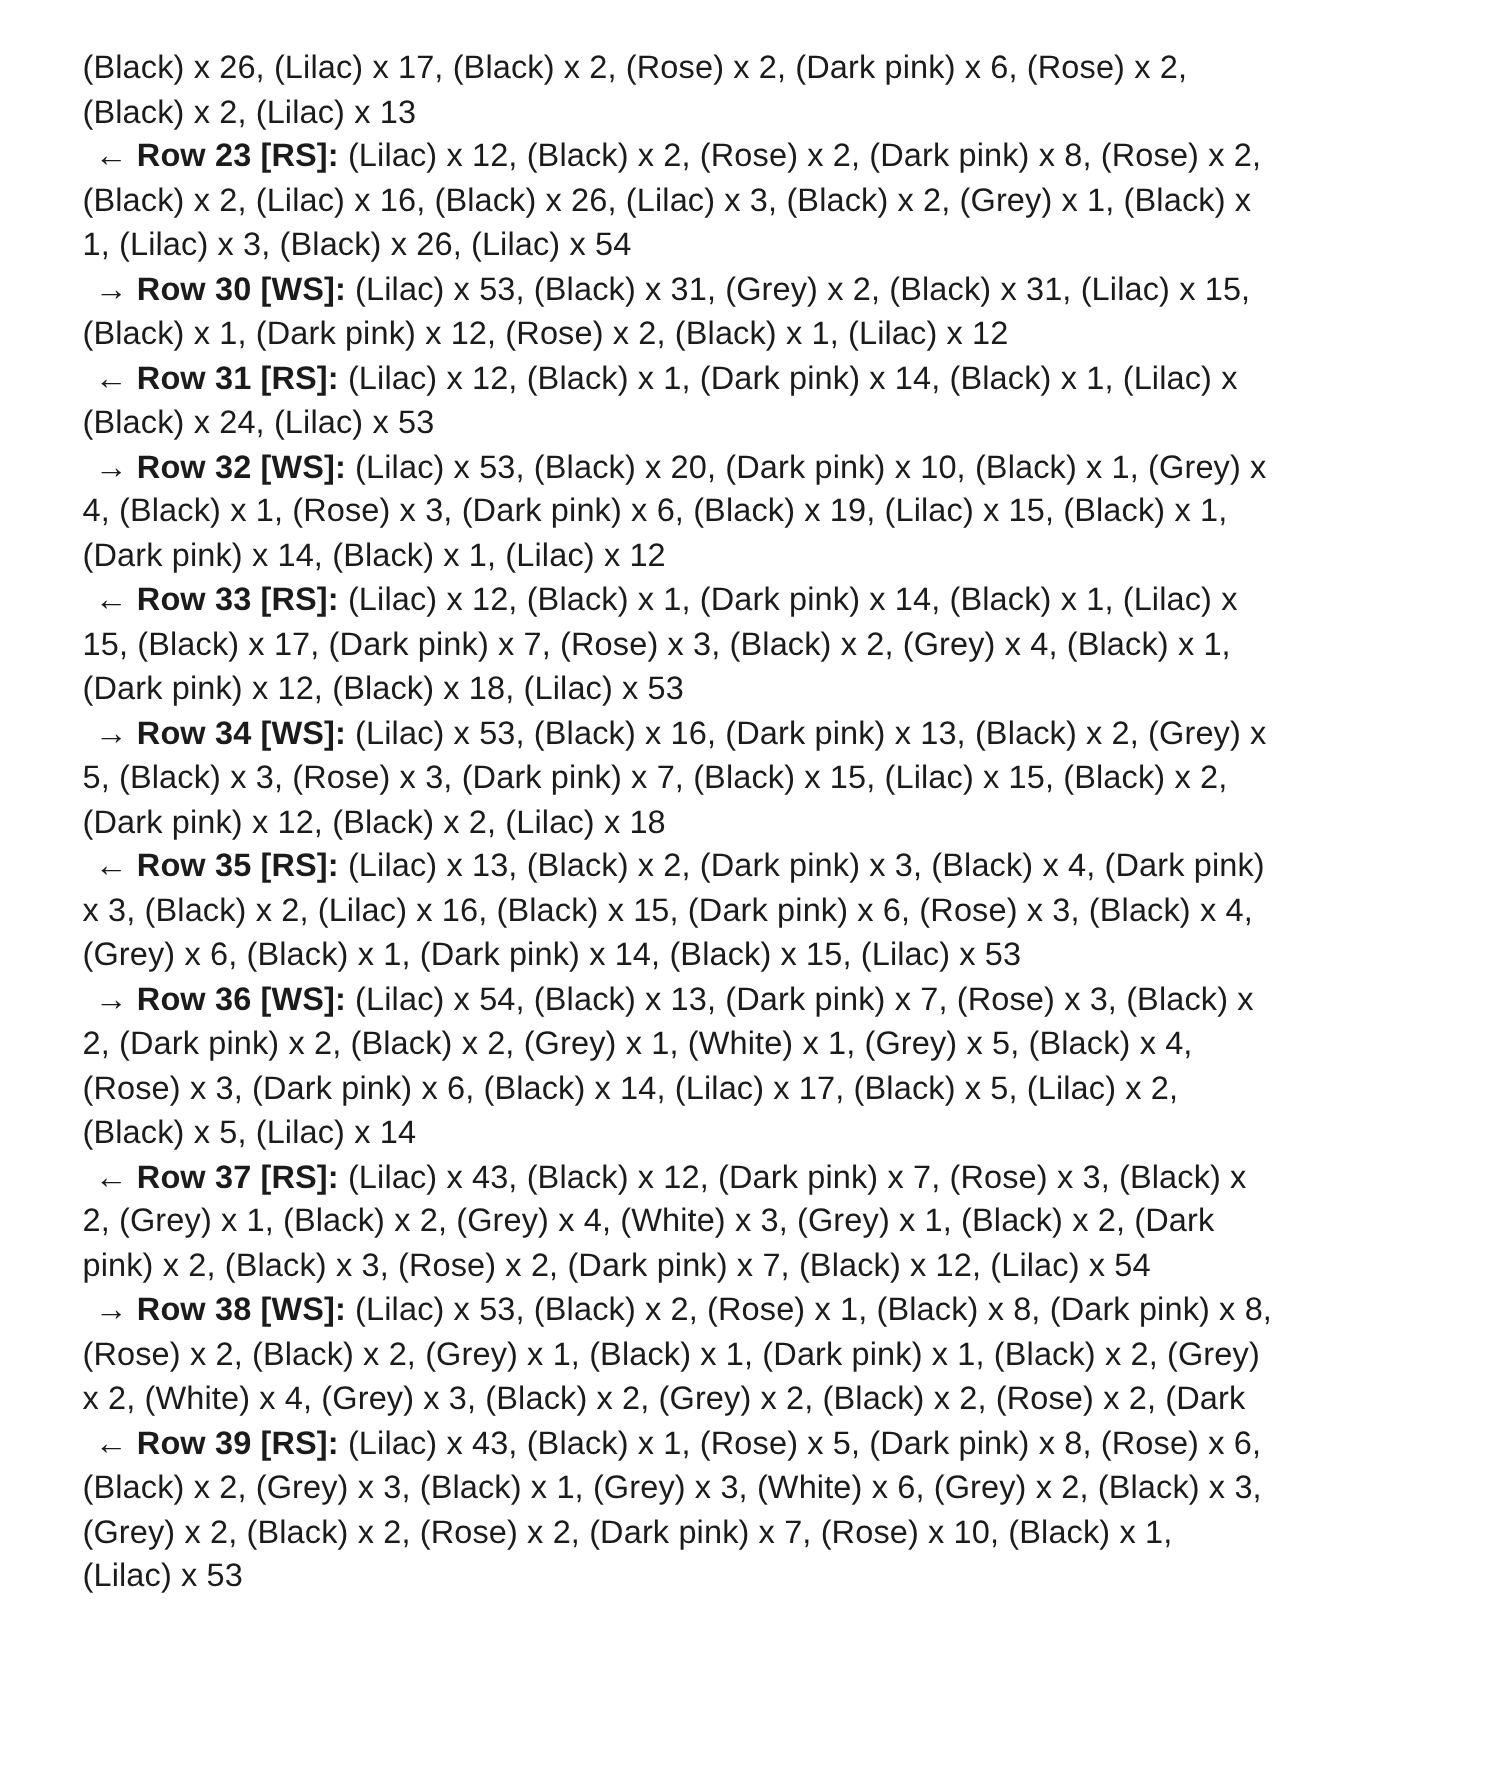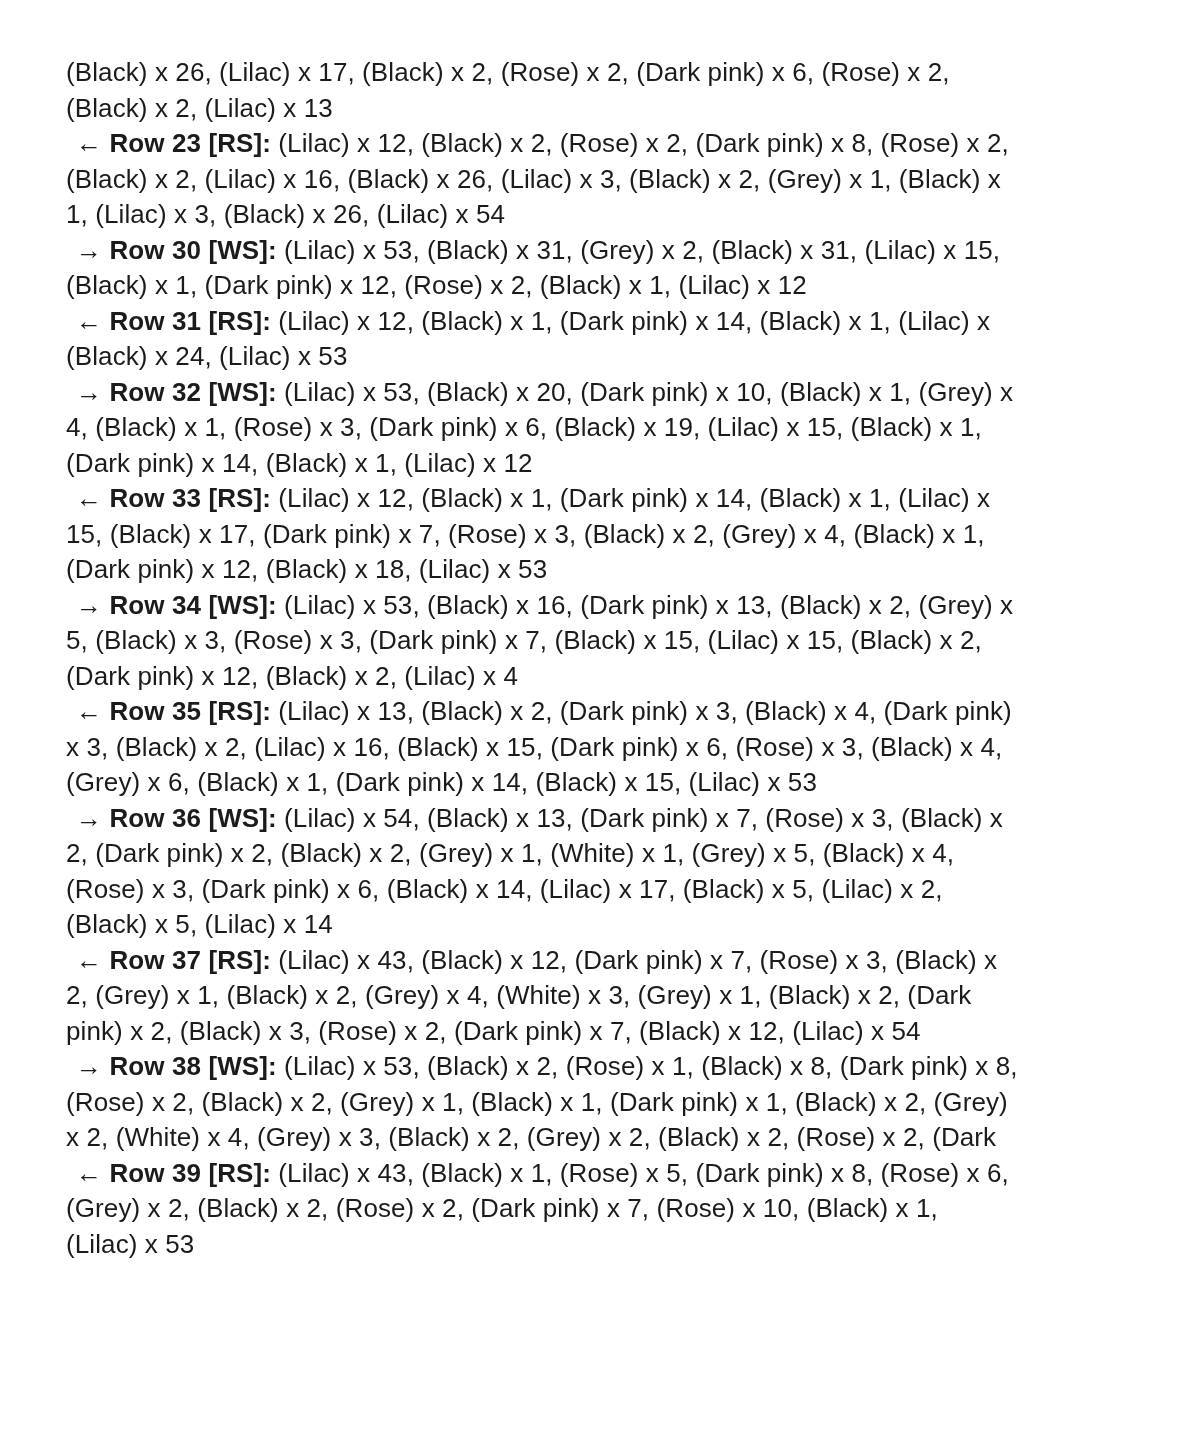--- a/index.html
+++ b/index.html
@@ -10,21 +10,21 @@
   body {
     width: 1191px;
     height: 1431px;
     overflow: hidden;
     font-family: "Liberation Sans", "DejaVu Sans", sans-serif;
   }
   .page {
     box-sizing: border-box;
     width: 1191px;
     height: 1431px;
-    padding: 55px 60px 0 66px;
+    padding: 36px 60px 0 66px;
     color: #1b1b1b;
   }
   .line {
     font-size: 26px;
     line-height: 35.5px;
     white-space: pre;
     letter-spacing: 0.1px;
   }
   .line.row-start {
     padding-left: 10px;
@@ -51,31 +51,32 @@
       <div class="line row-start"><span class="seg-arrow">← </span><span class="seg-label">Row 31 [RS]:</span><span class="seg-body"> (Lilac) x 12, (Black) x 1, (Dark pink) x 14, (Black) x 1, (Lilac) x</span></div>
       <div class="line"><span class="seg-plain">(Black) x 24, (Lilac) x 53</span></div>
       <div class="line row-start"><span class="seg-arrow">→ </span><span class="seg-label">Row 32 [WS]:</span><span class="seg-body"> (Lilac) x 53, (Black) x 20, (Dark pink) x 10, (Black) x 1, (Grey) x</span></div>
       <div class="line"><span class="seg-plain">4, (Black) x 1, (Rose) x 3, (Dark pink) x 6, (Black) x 19, (Lilac) x 15, (Black) x 1,</span></div>
       <div class="line"><span class="seg-plain">(Dark pink) x 14, (Black) x 1, (Lilac) x 12</span></div>
       <div class="line row-start"><span class="seg-arrow">← </span><span class="seg-label">Row 33 [RS]:</span><span class="seg-body"> (Lilac) x 12, (Black) x 1, (Dark pink) x 14, (Black) x 1, (Lilac) x</span></div>
       <div class="line"><span class="seg-plain">15, (Black) x 17, (Dark pink) x 7, (Rose) x 3, (Black) x 2, (Grey) x 4, (Black) x 1,</span></div>
       <div class="line"><span class="seg-plain">(Dark pink) x 12, (Black) x 18, (Lilac) x 53</span></div>
       <div class="line row-start"><span class="seg-arrow">→ </span><span class="seg-label">Row 34 [WS]:</span><span class="seg-body"> (Lilac) x 53, (Black) x 16, (Dark pink) x 13, (Black) x 2, (Grey) x</span></div>
       <div class="line"><span class="seg-plain">5, (Black) x 3, (Rose) x 3, (Dark pink) x 7, (Black) x 15, (Lilac) x 15, (Black) x 2,</span></div>
-      <div class="line"><span class="seg-plain">(Dark pink) x 12, (Black) x 2, (Lilac) x 4</span></div>
+      <div class="line"><span class="seg-plain">(Dark pink) x 12, (Black) x 2, (Lilac) x 18</span></div>
       <div class="line row-start"><span class="seg-arrow">← </span><span class="seg-label">Row 35 [RS]:</span><span class="seg-body"> (Lilac) x 13, (Black) x 2, (Dark pink) x 3, (Black) x 4, (Dark pink)</span></div>
       <div class="line"><span class="seg-plain">x 3, (Black) x 2, (Lilac) x 16, (Black) x 15, (Dark pink) x 6, (Rose) x 3, (Black) x 4,</span></div>
       <div class="line"><span class="seg-plain">(Grey) x 6, (Black) x 1, (Dark pink) x 14, (Black) x 15, (Lilac) x 53</span></div>
       <div class="line row-start"><span class="seg-arrow">→ </span><span class="seg-label">Row 36 [WS]:</span><span class="seg-body"> (Lilac) x 54, (Black) x 13, (Dark pink) x 7, (Rose) x 3, (Black) x</span></div>
       <div class="line"><span class="seg-plain">2, (Dark pink) x 2, (Black) x 2, (Grey) x 1, (White) x 1, (Grey) x 5, (Black) x 4,</span></div>
       <div class="line"><span class="seg-plain">(Rose) x 3, (Dark pink) x 6, (Black) x 14, (Lilac) x 17, (Black) x 5, (Lilac) x 2,</span></div>
       <div class="line"><span class="seg-plain">(Black) x 5, (Lilac) x 14</span></div>
       <div class="line row-start"><span class="seg-arrow">← </span><span class="seg-label">Row 37 [RS]:</span><span class="seg-body"> (Lilac) x 43, (Black) x 12, (Dark pink) x 7, (Rose) x 3, (Black) x</span></div>
       <div class="line"><span class="seg-plain">2, (Grey) x 1, (Black) x 2, (Grey) x 4, (White) x 3, (Grey) x 1, (Black) x 2, (Dark</span></div>
       <div class="line"><span class="seg-plain">pink) x 2, (Black) x 3, (Rose) x 2, (Dark pink) x 7, (Black) x 12, (Lilac) x 54</span></div>
       <div class="line row-start"><span class="seg-arrow">→ </span><span class="seg-label">Row 38 [WS]:</span><span class="seg-body"> (Lilac) x 53, (Black) x 2, (Rose) x 1, (Black) x 8, (Dark pink) x 8,</span></div>
       <div class="line"><span class="seg-plain">(Rose) x 2, (Black) x 2, (Grey) x 1, (Black) x 1, (Dark pink) x 1, (Black) x 2, (Grey)</span></div>
       <div class="line"><span class="seg-plain">x 2, (White) x 4, (Grey) x 3, (Black) x 2, (Grey) x 2, (Black) x 2, (Rose) x 2, (Dark</span></div>
       <div class="line row-start"><span class="seg-arrow">← </span><span class="seg-label">Row 39 [RS]:</span><span class="seg-body"> (Lilac) x 43, (Black) x 1, (Rose) x 5, (Dark pink) x 8, (Rose) x 6,</span></div>
+      <div class="line"><span class="seg-plain">(Black) x 2, (Grey) x 3, (Black) x 1, (Grey) x 3, (White) x 6, (Grey) x 2, (Black) x 3,</span></div>
       <div class="line"><span class="seg-plain">(Grey) x 2, (Black) x 2, (Rose) x 2, (Dark pink) x 7, (Rose) x 10, (Black) x 1,</span></div>
       <div class="line"><span class="seg-plain">(Lilac) x 53</span></div>
     </div>
 </div>
 
 </body></html>

